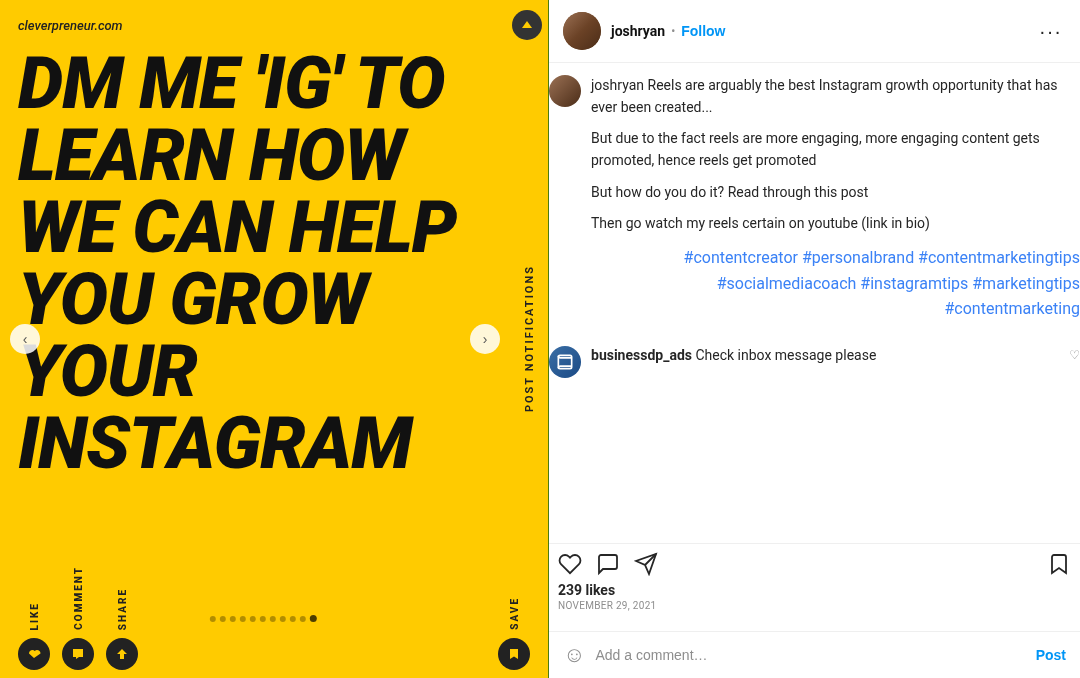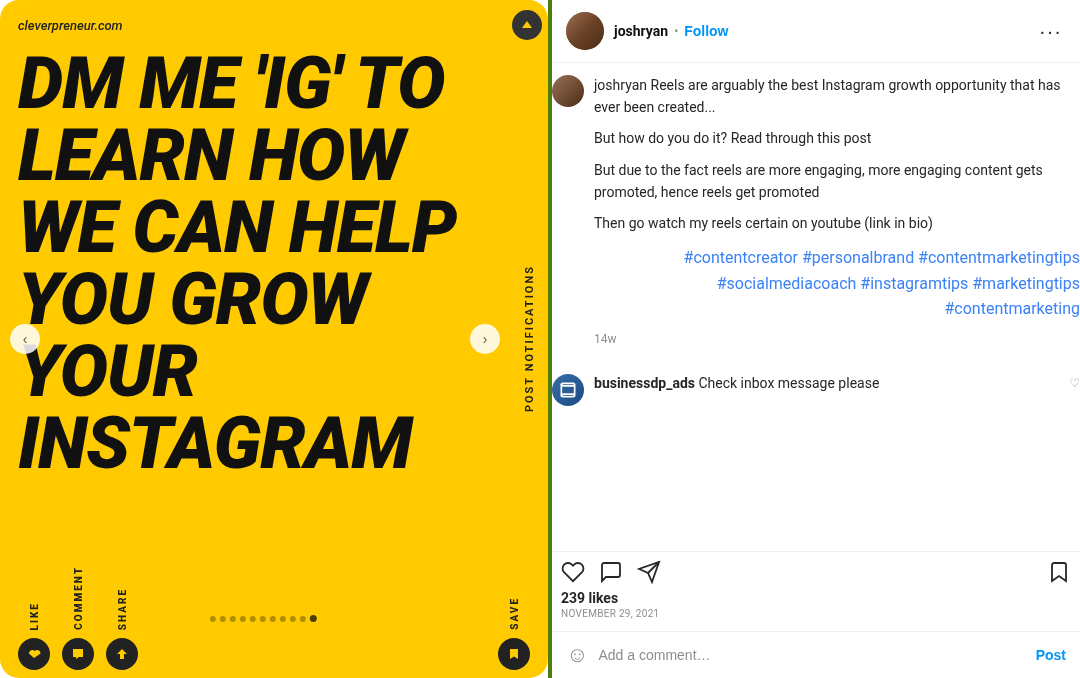--- a/index.html
+++ b/index.html
@@ -15,21 +15,20 @@
     
     .left-panel {
       width: 548px;
       height: 678px;
       background: #FFCB00;
       position: relative;
       display: flex;
       flex-direction: column;
       justify-content: space-between;
       overflow: hidden;
-      border-radius: 19px;
     }
 
     .site-url {
       position: absolute;
       top: 18px;
       left: 18px;
       font-size: 13px;
       font-weight: 500;
       color: #222;
       font-style: italic;
@@ -193,21 +192,21 @@
       height: 7px;
     }
 
     
     .right-panel {
       width: 532px;
       height: 678px;
       background: #fff;
       display: flex;
       flex-direction: column;
-      border-left: 4px solid #4d7c0f;
+      border-left: 1px solid #4d7c0f;
     }
 
     
     .post-header {
       display: flex;
       align-items: center;
       padding: 12px 14px;
       border-bottom: 1px solid #efefef;
     }
 
@@ -389,21 +388,21 @@
       font-weight: 700;
       font-size: 14px;
       color: #262626;
       margin-bottom: 2px;
     }
 
     .post-date {
       font-size: 10px;
       color: #8e8e8e;
       letter-spacing: 0.3px;
-      margin-bottom: 8px;
+      margin-bottom: 16px;
       text-transform: uppercase;
     }
 
     
     .add-comment-bar {
       display: flex;
       align-items: center;
       padding: 10px 14px;
       border-top: 1px solid #efefef;
       gap: 10px;
@@ -539,25 +538,24 @@
 
   <div class="caption-area">
 
     <div class="caption-row">
       <div class="caption-avatar"></div>
       <div class="caption-body">
         <p>
           <span class="uname">joshryan</span>
           <span> Reels are arguably the best Instagram growth opportunity that has ever been created...</span>
         </p>
+        <p>But due to the fact reels are more engaging, more engaging content gets promoted, hence reels get promoted</p>
         <p>But how do you do it? Read through this post</p>
-        <p>But due to the fact reels are more engaging, more engaging content gets promoted, hence reels get promoted</p>
         <p>Then go watch my reels certain on youtube (link in bio)</p>
         <div class="hashtags">#contentcreator #personalbrand #contentmarketingtips #socialmediacoach #instagramtips #marketingtips #contentmarketing</div>
-        <div class="time-ago">14w</div>
       </div>
     </div>
 
     <div class="comment-item">
       <div class="comment-avatar">
         <svg viewBox="0 0 24 24" xmlns="http://www.w3.org/2000/svg">
           <path d="M4 19.5A2.5 2.5 0 0 1 6.5 17H20" fill="none" stroke="white" stroke-width="2"></path>
           <path d="M4 4.5A2.5 2.5 0 0 0 6.5 7H20" fill="none" stroke="white" stroke-width="2"></path>
           <rect x="4" y="4" width="16" height="16" rx="2" fill="none" stroke="white" stroke-width="2"></rect>
         </svg>

